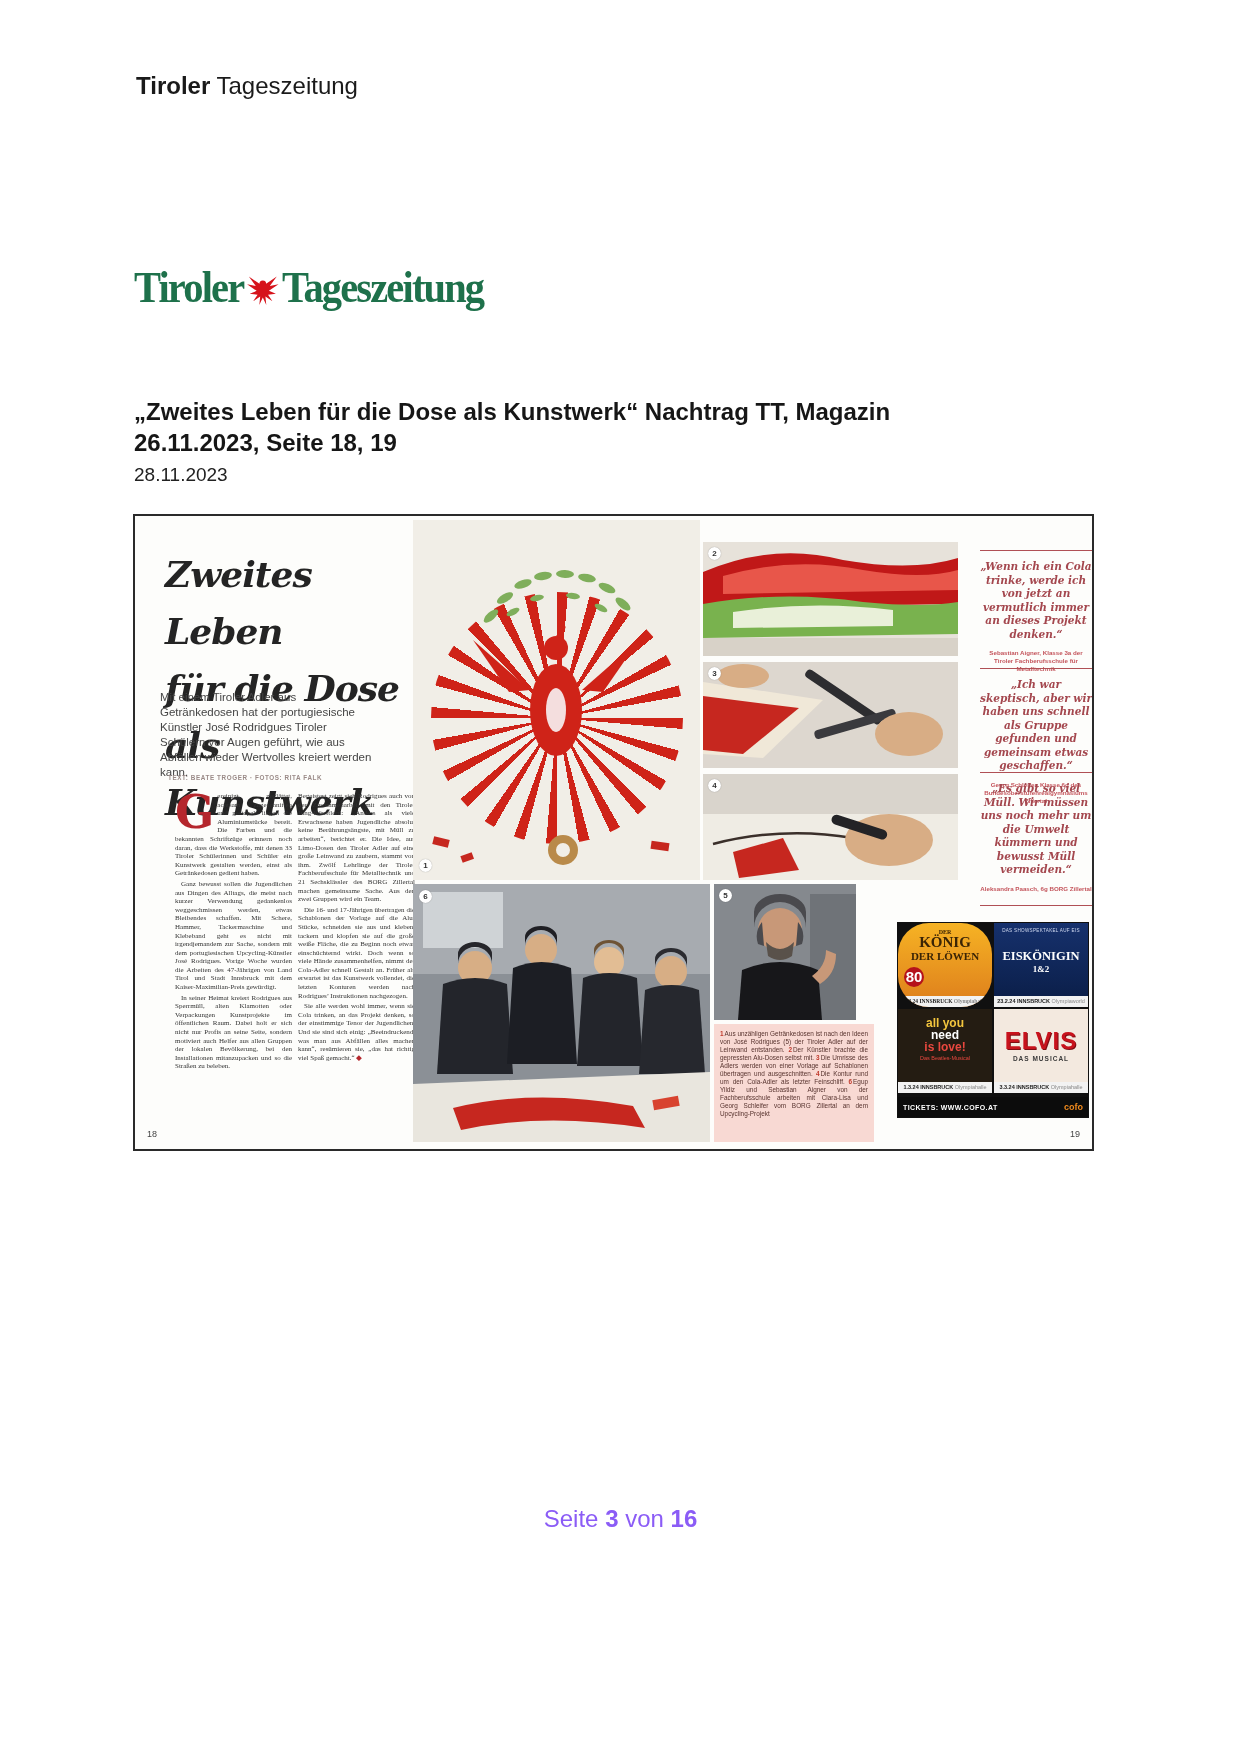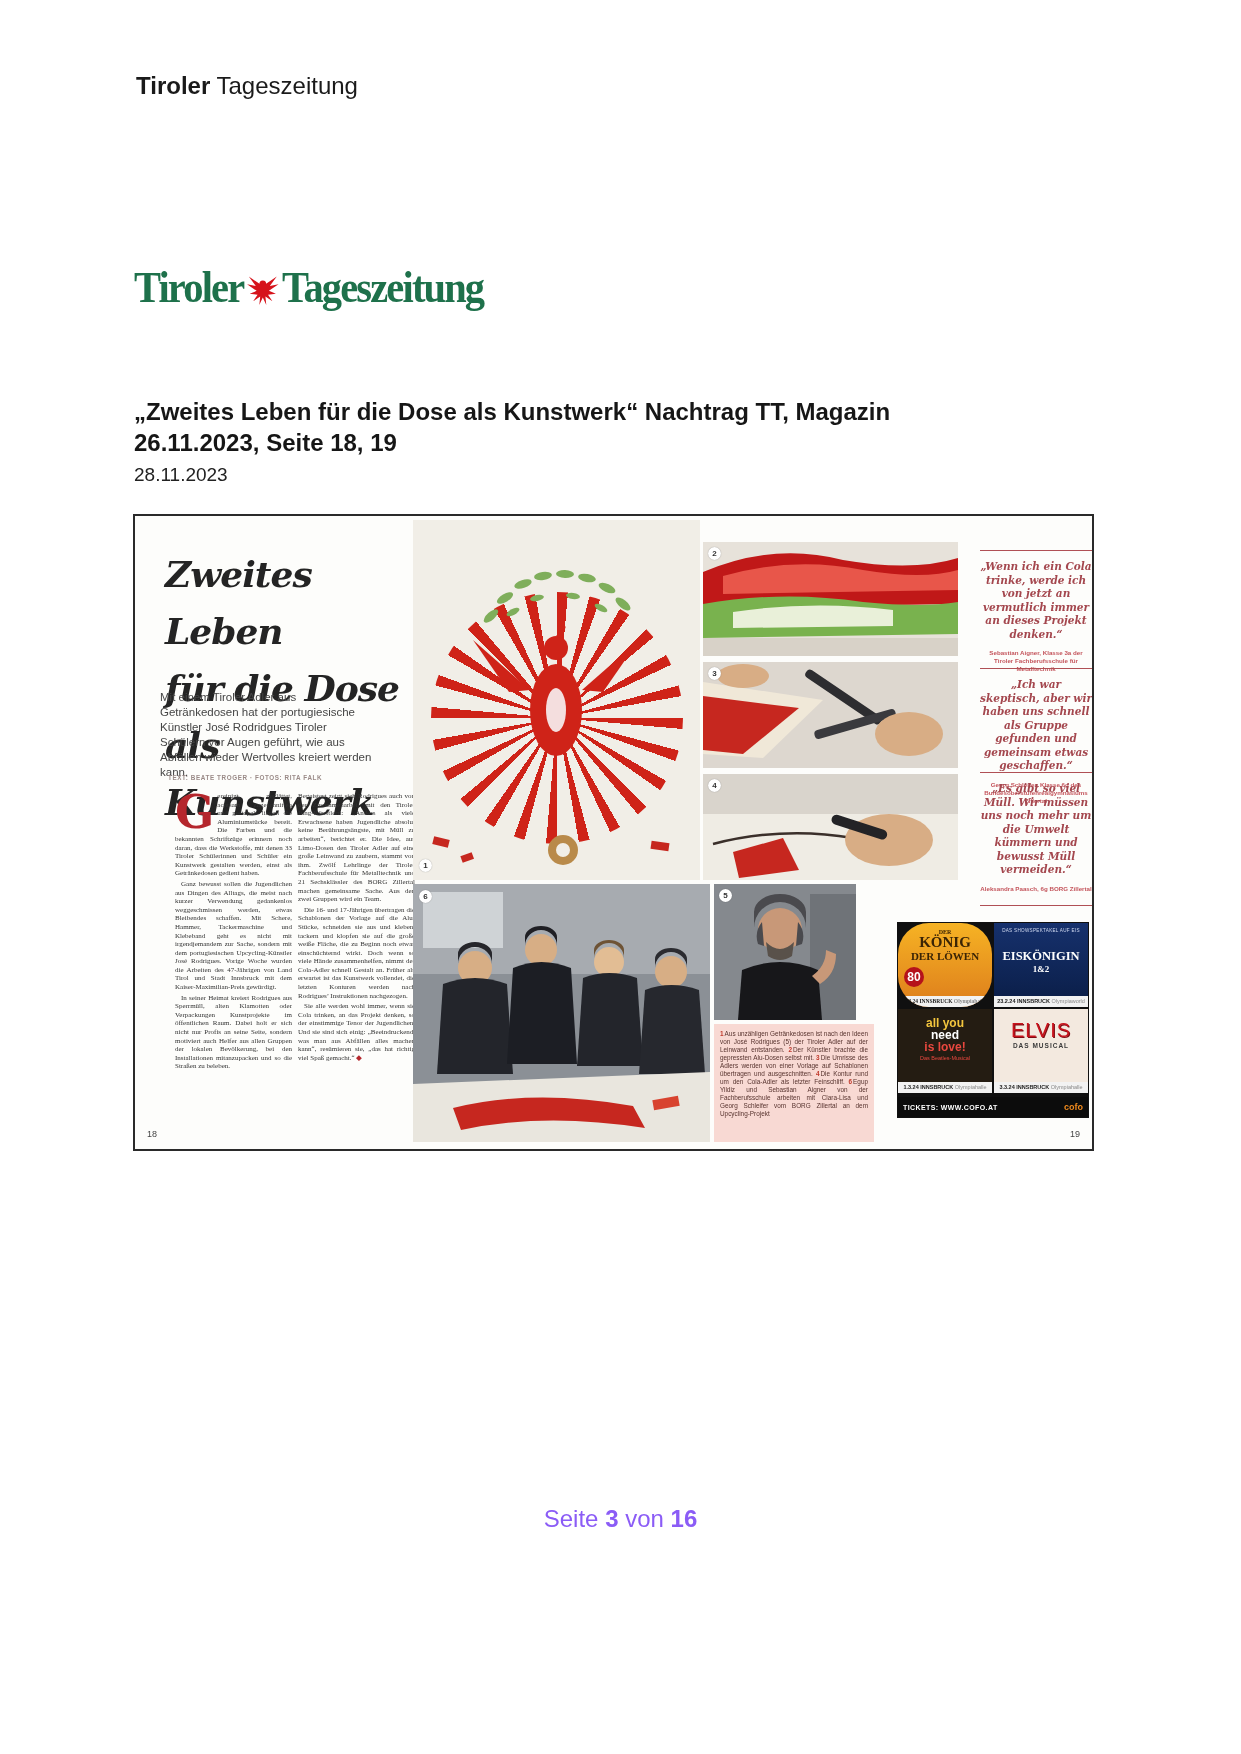--- a/index.html
+++ b/index.html
@@ -91,32 +91,32 @@
   .poster { position:absolute; width:94px; height:84px; overflow:hidden; }
   .poster .strip { position:absolute; left:0; bottom:0; width:100%; height:11px; background:#f2f2f2;
                    font-size:5.5px; line-height:11px; text-align:center; color:#222; white-space:nowrap; }
   .poster .strip b { font-weight:bold; }
   .poster .strip .venue { color:#888; }
   .po-1 { left:1px; top:1px; background:linear-gradient(#f6b324,#dd7d1c); color:#3a2405;
           font-family:"Liberation Serif", serif; font-weight:bold; text-align:center;border-radius:31px; }
   .po-1 .l1 { font-size:6px; margin-top:6px; } .po-1 .l2 { font-size:15px; line-height:15px; }
   .po-1 .l3 { font-size:11px; line-height:12px; }
   .po-1 .circle80 { position:absolute; left:6px; top:44px; width:20px; height:20px; border-radius:50%;
-          background:#b5121b; color:#fff; font-size:12px; line-height:20px; font-family:"Liberation Sans", sans-serif; }
+          background:#b5121b; color:#fff; font-size:15px; line-height:20px; font-family:"Liberation Sans", sans-serif; }
   .po-2 { left:97px; top:1px; background:linear-gradient(#16316d,#0a1d46); color:#fff; text-align:center; }
   .po-2 .pre { font-size:4.6px; margin-top:5px; letter-spacing:.3px; color:#cfd8ef; }
   .po-2 .l1 { font-family:"Liberation Serif", serif; font-weight:bold; font-size:12.5px; margin-top:16px; }
   .po-2 .l2 { font-family:"Liberation Serif", serif; font-weight:bold; font-size:9px; }
   .po-3 { left:1px; top:87px; background:#241c12; text-align:center; }
   .po-3 .l1 { color:#f4c63e; font-weight:bold; font-size:12px; margin-top:8px; line-height:12px; }
   .po-3 .l2 { color:#ffffff; font-weight:bold; font-size:12px; line-height:12px; }
   .po-3 .l3 { color:#e8483f; font-weight:bold; font-size:12px; line-height:12px; }
   .po-3 .sub { color:#e8483f; font-size:5.5px; margin-top:2px; }
   .po-4 { left:97px; top:87px; background:#f3e9df; text-align:center; }
-  .po-4 .l1 { color:#c8131d; font-weight:normal; font-size:20px; letter-spacing:1px; margin-top:10px;
+  .po-4 .l1 { color:#c8131d; font-weight:bold; font-size:24px; letter-spacing:1px; margin-top:18px;
               text-shadow:1px 1px 0 #7e0d13; }
   .po-4 .sub { color:#3a3a3a; font-weight:bold; font-size:6.5px; letter-spacing:1px; }
   .tickets { position:absolute; left:1px; bottom:1px; width:190px; height:20px; background:#0c0c0c;
              display:flex; align-items:center; justify-content:space-between; padding:0 5px;margin-top:47px; }
   .tickets .tx { color:#fff; font-weight:bold; font-size:7px; letter-spacing:.4px; }
   .tickets .brand { color:#f08a1d; font-weight:bold; font-size:9px; }
 </style>
 </head>
 <body>
 

